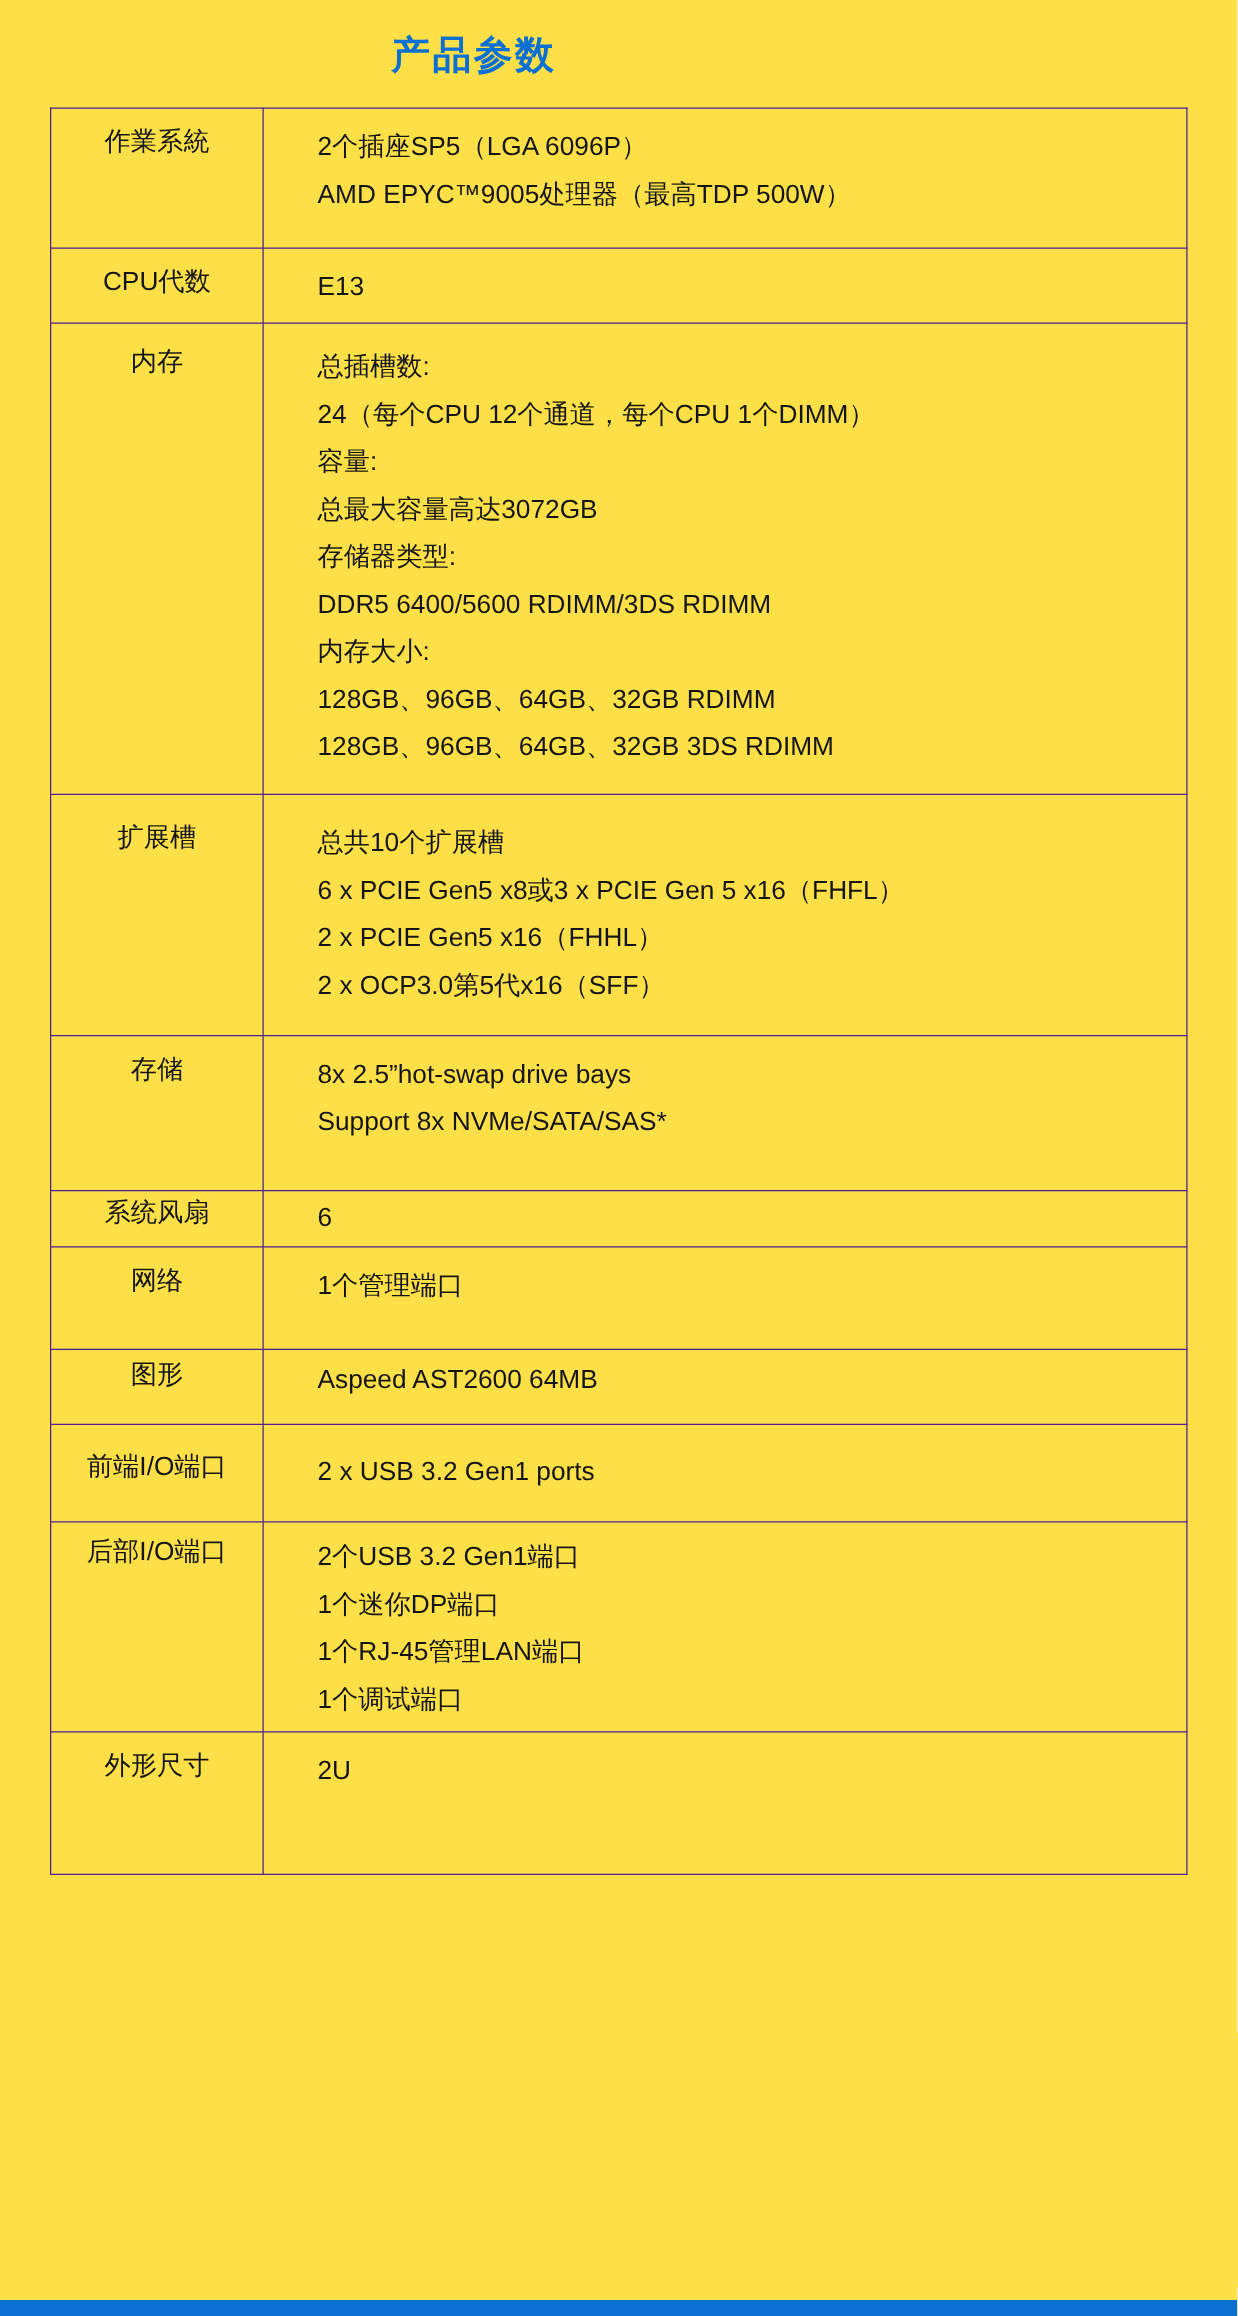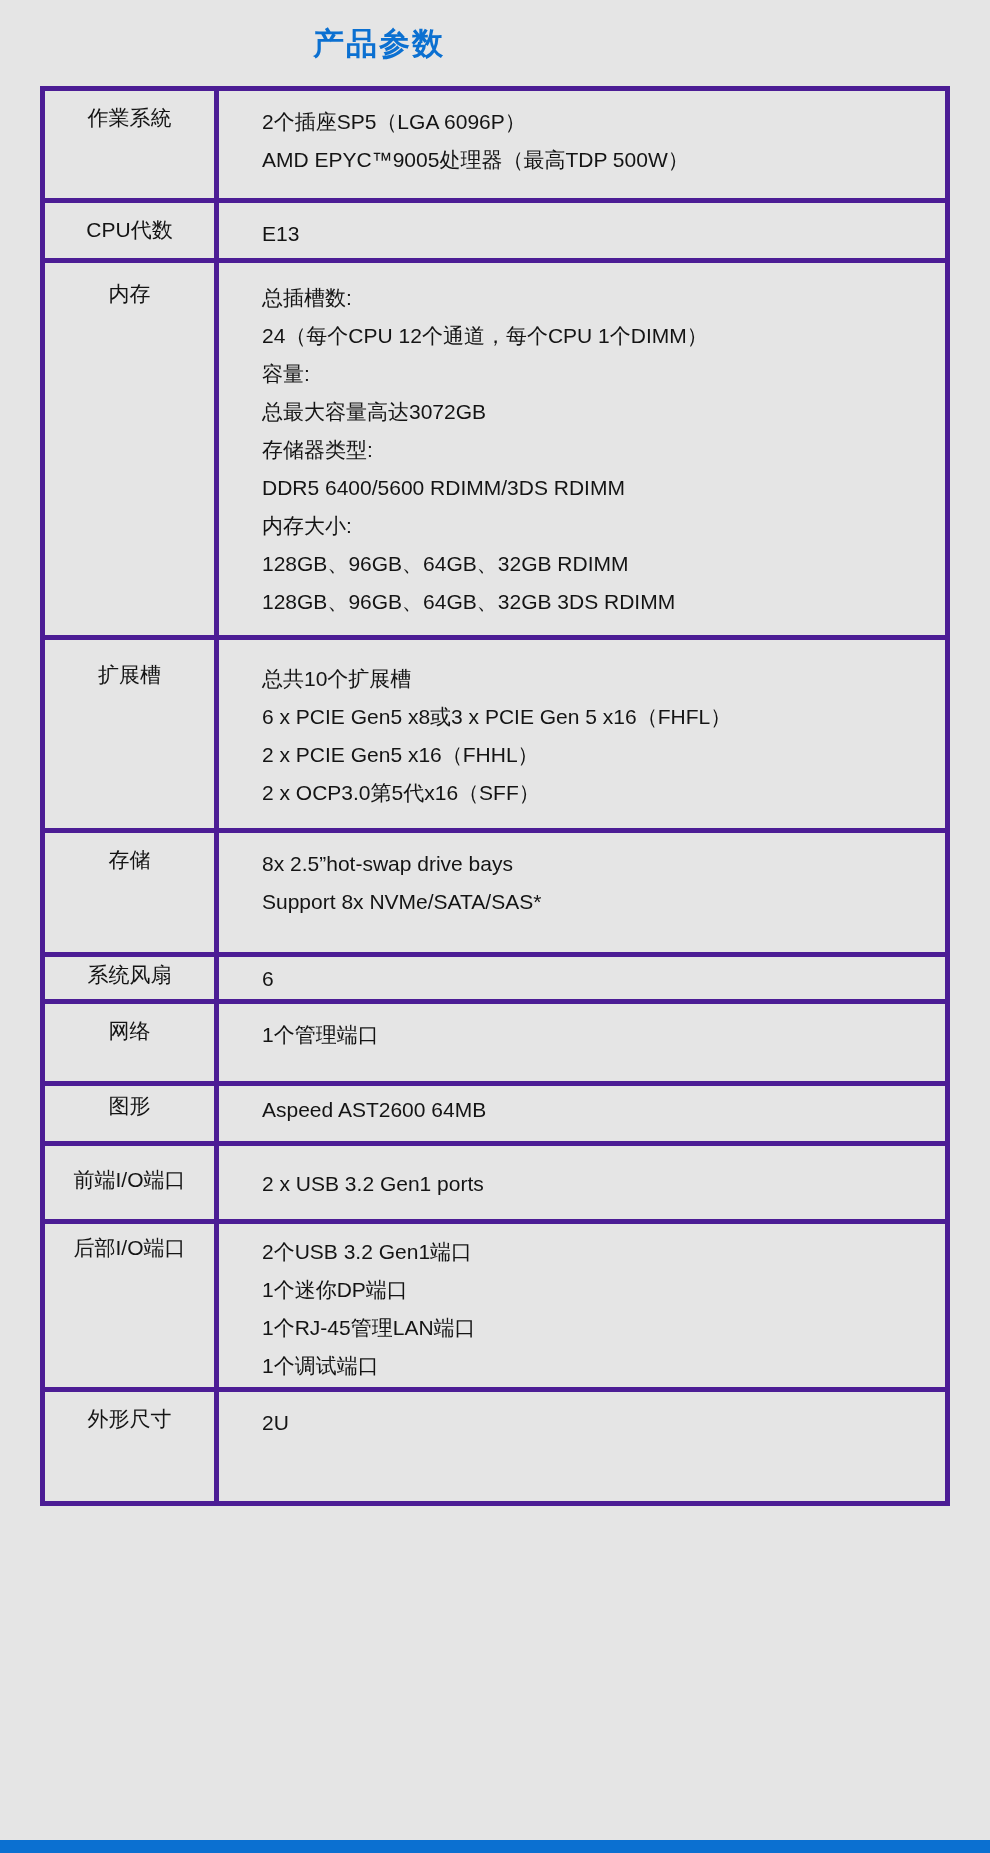--- a/index.html
+++ b/index.html
@@ -6,41 +6,41 @@
     margin: 0;
     padding: 0;
     background: #ffffff;
     font-family: "Liberation Sans", "DejaVu Sans", sans-serif;
     color: #141414;
   }
   .page {
     position: relative;
     width: 990px;
     min-height: 1853px;
-    background: #e5e5e5;
+    background: #fde047;
     overflow: hidden;
   }
   .title {
     margin: 0;
     padding-top: 24px;
     padding-left: 313px;
     font-size: 31px;
     font-weight: bold;
     letter-spacing: 2px;
     line-height: 40px;
   }
   .spec-table {
     margin-left: 40px;
     margin-top: 22px;
     width: 910px;
     border-collapse: collapse;
     table-layout: fixed;
   }
   .spec-table td {
-    border: 5px solid #4c1d95;
+    border: 1px solid #4c1d95;
     vertical-align: top;
     font-size: 21px;
   }
   .label-cell {
     width: 167px;
     text-align: center;
     padding-top: 12px;
     line-height: 30px;
   }
   .value-cell {

